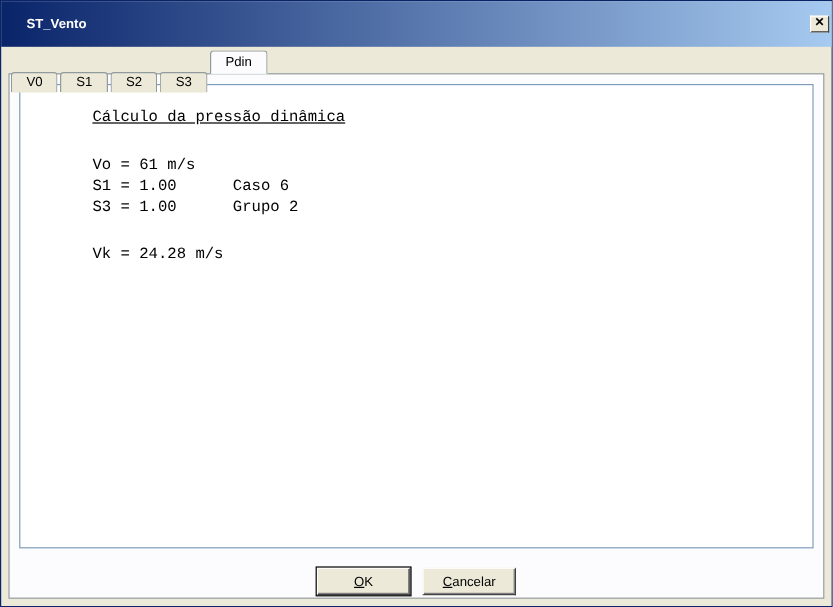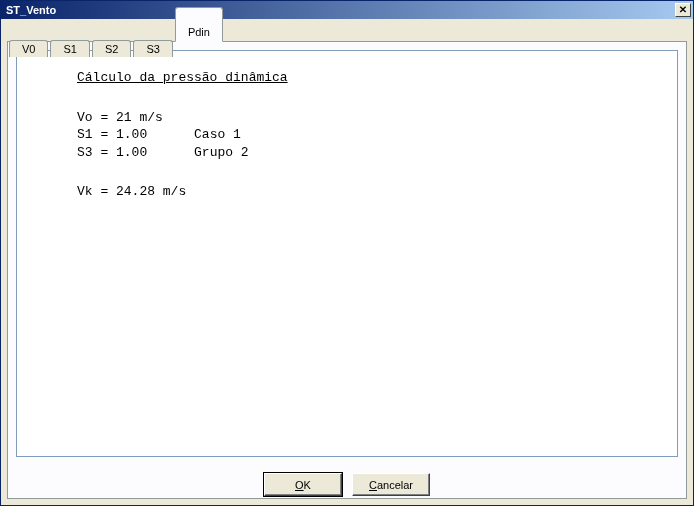--- a/index.html
+++ b/index.html
@@ -13,26 +13,26 @@
   }
   .window {
     width: 694px;
     height: 506px;
     background: #ece9d8;
     border: 1px solid #0a246a;
     display: flex;
     flex-direction: column;
   }
   .titlebar {
-    height: 18px;
+    height: 38px;
     background: linear-gradient(to right, #0a246a, #a6caf0);
     display: flex;
     align-items: center;
     justify-content: space-between;
-    padding: 0 2px 0 5px;
+    padding: 0 2px 0 21px;
     color: #fff;
     font-weight: bold;
     font-size: 11px;
   }
   .titlebar .title-text {
     white-space: nowrap;
   }
   .close-btn {
     width: 16px;
     height: 14px;
@@ -72,21 +72,21 @@
     border-top-left-radius: 3px;
     border-top-right-radius: 3px;
     margin-right: 2px;
     font-size: 11px;
     cursor: default;
     position: relative;
     top: 16px;
   }
   .tab.active {
     background: #fcfcfe;
-    padding-top: 18px;
+    padding-top: 3px;
     padding-bottom: 3px;
     z-index: 3;
     border-bottom: 1px solid #fcfcfe;
     top: 1px;
   }
   .tab.inactive {
     background: #ece9d8;
     border-bottom: none;
   }
   .tab-page {
@@ -164,22 +164,22 @@
       <div class="tab active"><span>Pdin</span></div>
     </div>
 
     <div class="tab-page">
 
       <div class="content-frame">
 
         <div class="heading">Cálculo da pressão dinâmica</div>
 
         <div class="block">
-          <div class="row"><span>Vo = </span><span>21 m/s</span></div>
-          <div class="row"><span>S1 = </span><span>1.00</span><span>      </span><span>Caso 1</span></div>
+          <div class="row"><span>Vo = </span><span>61 m/s</span></div>
+          <div class="row"><span>S1 = </span><span>1.00</span><span>      </span><span>Caso 6</span></div>
           <div class="row"><span>S3 = </span><span>1.00</span><span>      </span><span>Grupo 2</span></div>
         </div>
 
         <div class="block">
           <div class="row"><span>Vk = </span><span>24.28 m/s</span></div>
         </div>
 
       </div>
 
       <div class="button-row">

